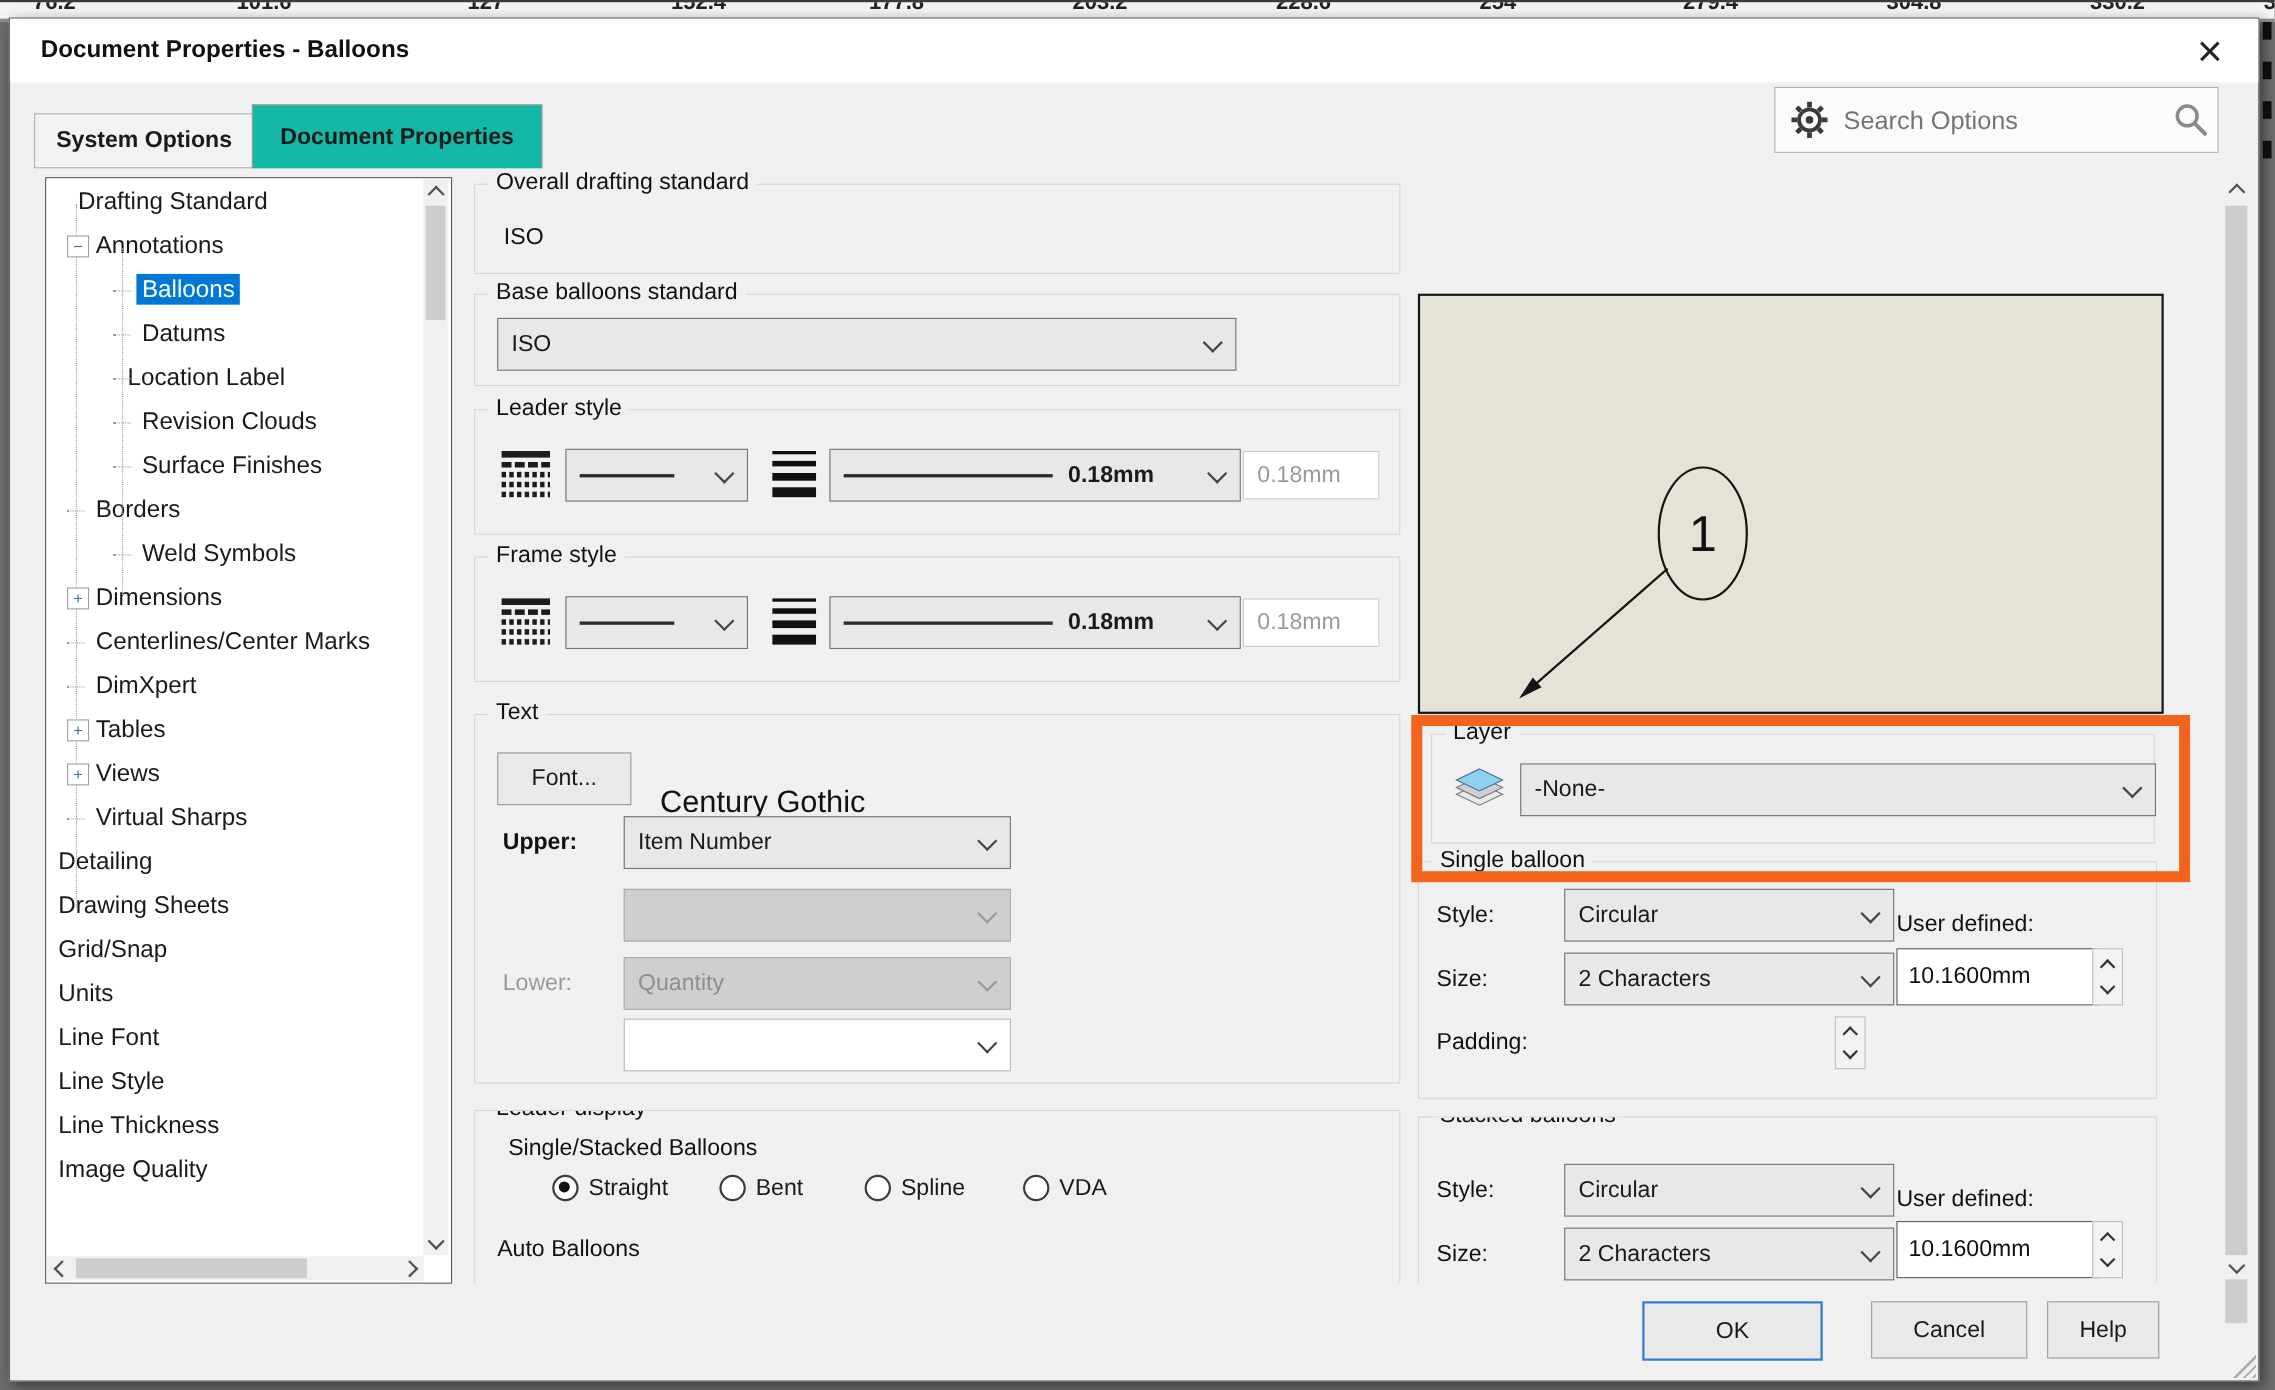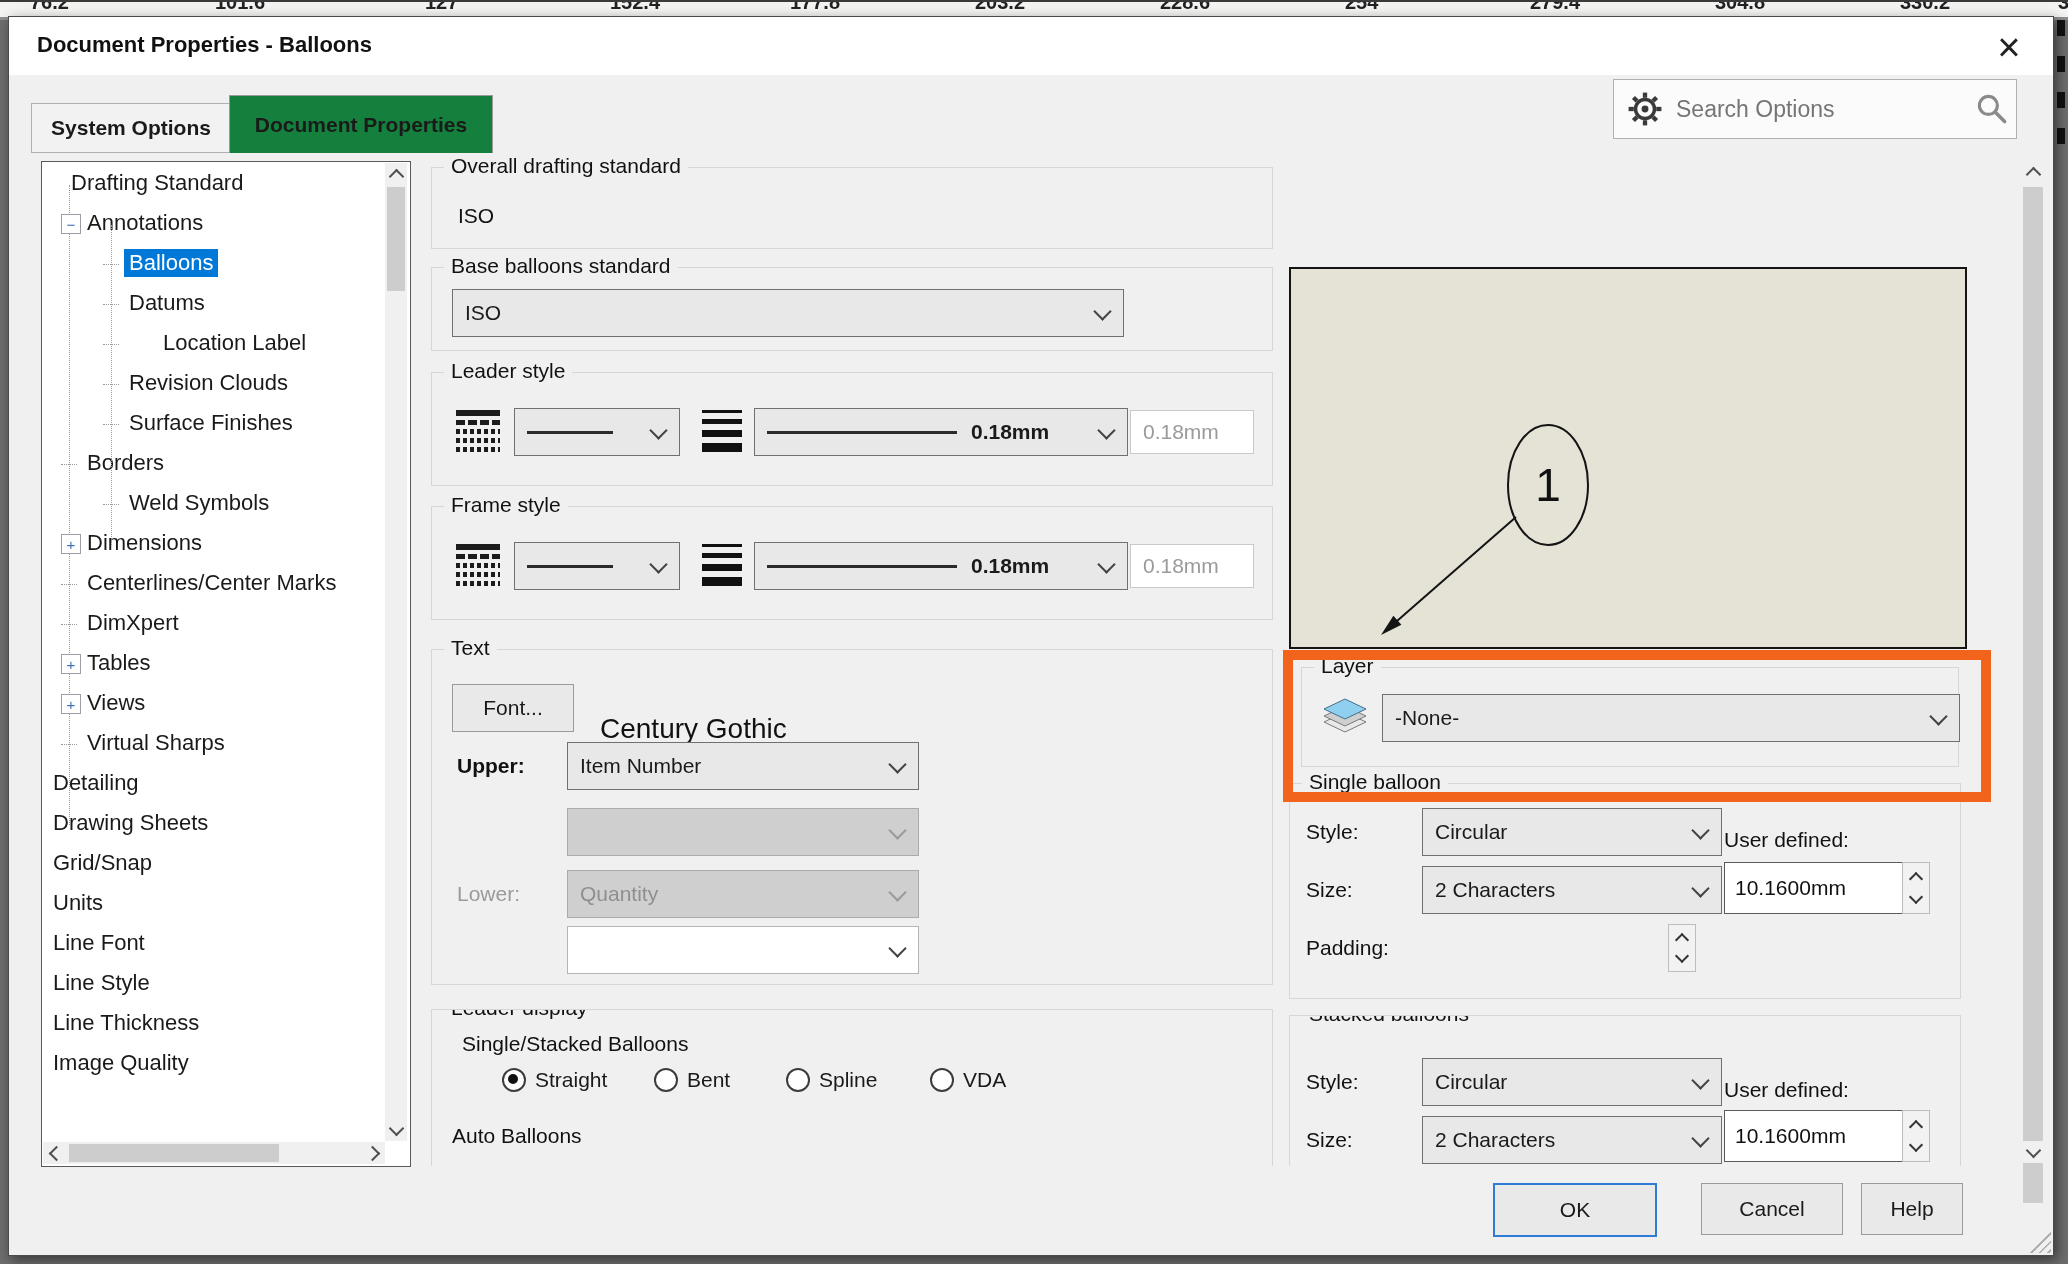--- a/index.html
+++ b/index.html
@@ -18,21 +18,21 @@
   #titlebar{position:absolute;left:0;top:0;width:100%;height:58px;background:#ffffff;}
   #title{position:absolute;left:28px;top:15px;font-size:22px;font-weight:700;color:#111;}
   #close-btn{position:absolute;right:16px;top:4px;width:56px;height:52px;display:flex;
              align-items:center;justify-content:center;font-size:40px;font-weight:300;color:#222;cursor:default;}
 
   
   .tab{position:absolute;display:flex;align-items:center;justify-content:center;
        font-size:21px;font-weight:700;}
   #tab-system{left:22px;top:86px;width:198px;height:48px;background:#f2f2f2;
               border:1px solid #b0b0b0;border-right:none;z-index:1;}
-  #tab-docprops{left:220px;top:78px;width:262px;height:57px;background:#15803d;
+  #tab-docprops{left:220px;top:78px;width:262px;height:57px;background:#14b8a6;
                 border:1px solid #9a9a9a;border-bottom:none;z-index:2;}
 
   
   #searchbox{position:absolute;left:1604px;top:62px;width:402px;height:58px;background:#fbfbfb;
              border:1px solid #b0b0b0;display:flex;align-items:center;}
   #searchbox svg{flex:0 0 auto;}
   #search-input{flex:1;border:none;outline:none;background:transparent;font-size:23px;
                 color:#555;font-family:"Liberation Sans",sans-serif;margin-left:10px;}
   #gear{width:38px;height:38px;margin-left:12px;}
   #magnifier{width:36px;height:36px;margin-right:12px;}
@@ -190,21 +190,21 @@
           <div class="tree-row">
             <div class="stub" style="left: 60px;"></div>
             <span class="tree-label sel" style="margin-left: 81px;">Balloons</span>
           </div>
           <div class="tree-row">
             <div class="stub" style="left: 60px;"></div>
             <span class="tree-label" style="margin-left: 81px;">Datums</span>
           </div>
           <div class="tree-row">
             <div class="stub" style="left: 60px;"></div>
-            <span class="tree-label" style="margin-left: 115px;">Location Label</span>
+            <span class="tree-label" style="margin-left: 68px;">Location Label</span>
           </div>
           <div class="tree-row">
             <div class="stub" style="left: 60px;"></div>
             <span class="tree-label" style="margin-left: 81px;">Revision Clouds</span>
           </div>
           <div class="tree-row">
             <div class="stub" style="left: 60px;"></div>
             <span class="tree-label" style="margin-left: 81px;">Surface Finishes</span>
           </div>
           <div class="tree-row">

